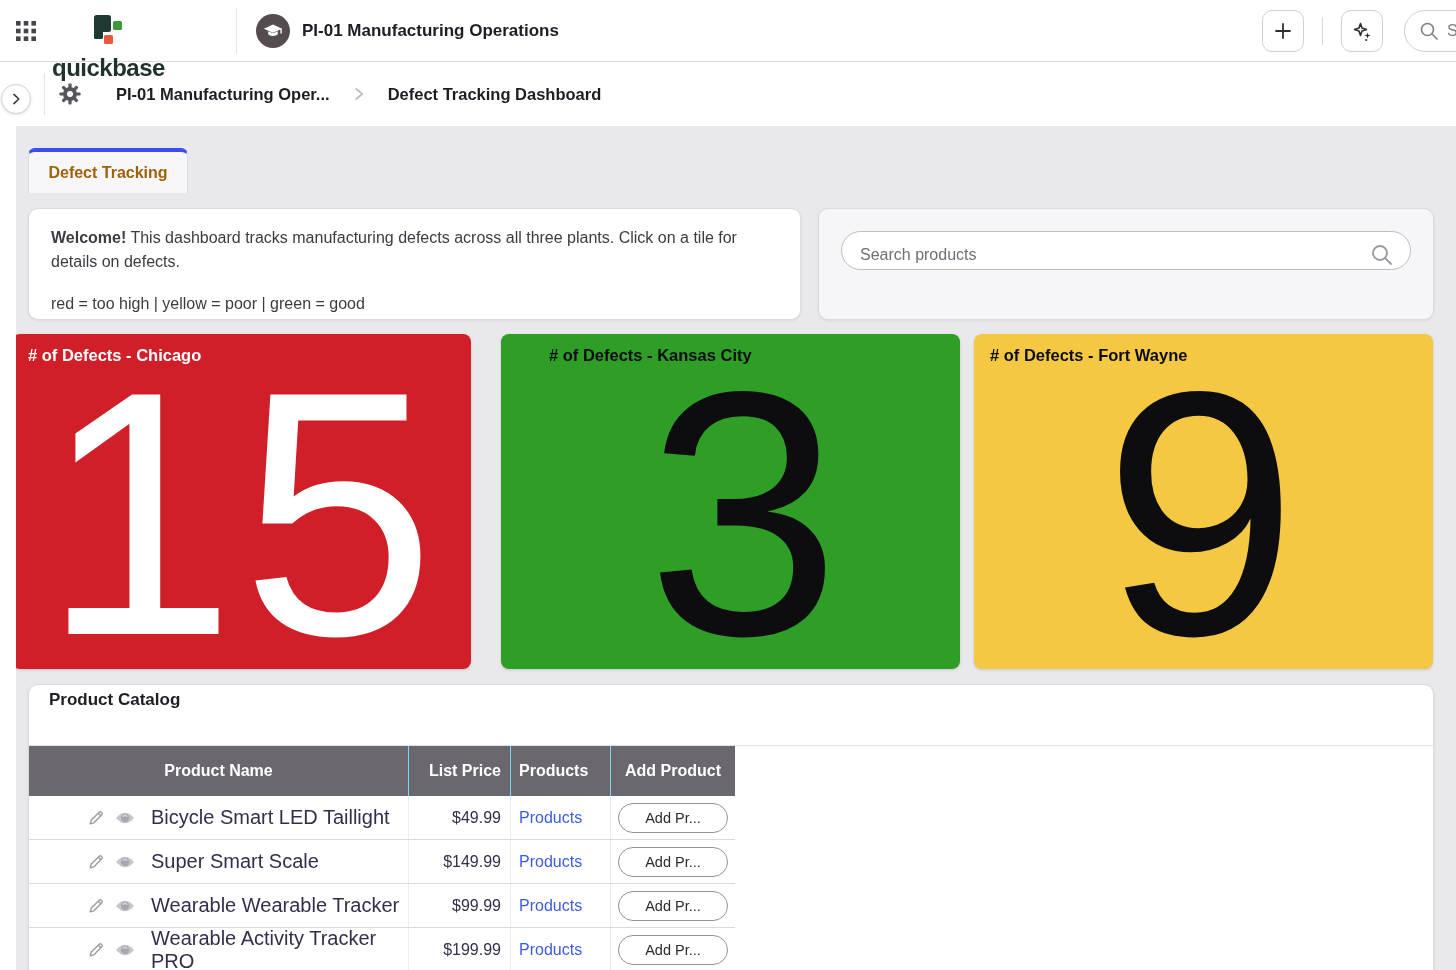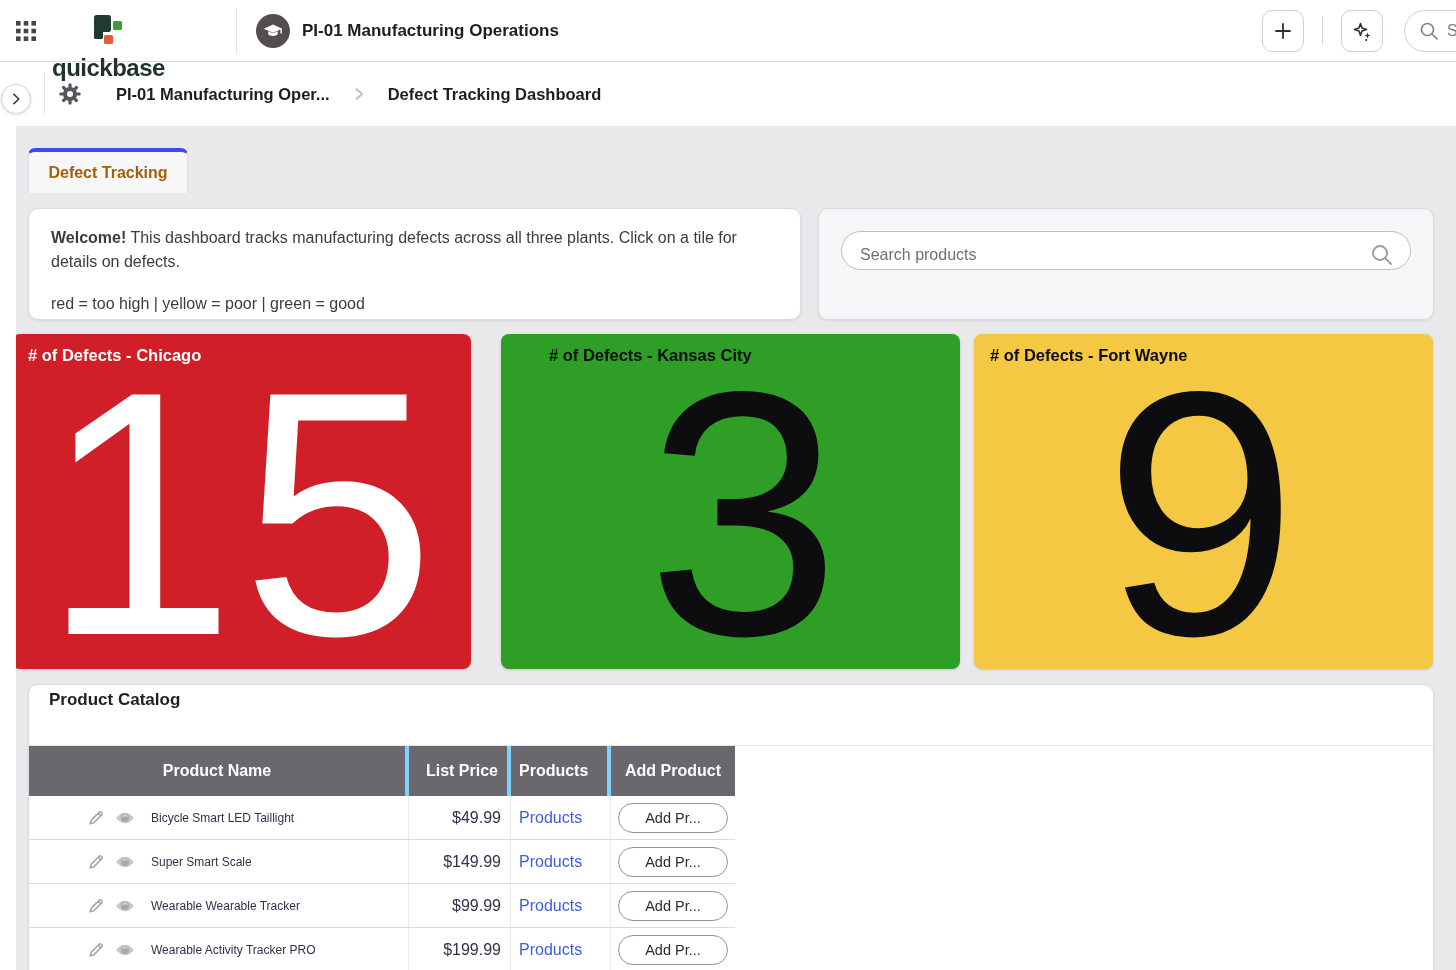--- a/index.html
+++ b/index.html
@@ -50,31 +50,31 @@
   .tile { position:absolute; top:334px; width:459px; height:335px; border-radius:8px; box-shadow:0 1px 3px rgba(0,0,0,.15); overflow:hidden; display:flex; flex-direction:column; cursor:pointer; }
   .tile-title { padding:12px 16px 0 16px; font-size:16.5px; font-weight:700; }
   .tile-value { flex:1; display:flex; align-items:center; justify-content:center; font-size:348px; font-weight:400; line-height:0.82; margin-top:-6px; letter-spacing:6px; }
 
   
   .catalog-card { left:28px; top:684px; width:1406px; height:287px; border-radius:10px 10px 0 0; overflow:hidden; }
   .catalog-title { position:absolute; left:20px; top:5px; font-size:17px; font-weight:600; color:#1e1e26; }
   .catalog-sep { position:absolute; left:0; top:60px; width:100%; border-top:1px solid #e3e3e7; }
   .ptable { position:absolute; left:0; top:61px; width:706px; }
   .thead { display:flex; height:50px; background:#6a686e; color:#fff; font-size:16px; font-weight:700; align-items:center; }
-  .thead .hc { height:100%; display:flex; align-items:center; border-right:4px solid #7dd3fc; }
+  .thead .hc { height:100%; display:flex; align-items:center; border-right:1px solid #7dd3fc; }
   .hc1 { width:380px; justify-content:center; }
   .hc2 { width:102px; justify-content:flex-end; padding-right:9px; }
   .hc3 { width:100px; padding-left:8px; }
   .hc4 { width:124px; justify-content:center; border-right:none !important; }
   .trow { display:flex; height:44px; border-bottom:1px solid #dadade; background:#fff; align-items:stretch; }
   .trow .c { display:flex; align-items:center; border-right:1px solid #ececef; }
   .c1 { width:380px; padding-left:58px; }
   .c1 .icon { display:flex; align-items:center; cursor:pointer; }
   .c1 .eye { margin-left:10px; }
-  .pname { margin-left:16px; font-size:12px; color:#352e4b; }
+  .pname { margin-left:16px; font-size:20px; color:#352e4b; }
   .c2 { width:102px; justify-content:flex-end; padding-right:9px; font-size:16px; color:#352e4b; }
   .c3 { width:100px; padding-left:8px; }
   .plink { font-size:16px; color:#3b5ce4; text-decoration:none; cursor:pointer; }
   .c4 { width:124px; justify-content:center; border-right:none !important; }
   .addbtn { width:110px; height:30px; border-radius:15px; border:1px solid #92929b; background:#fff; font-size:14.5px; color:#2b2b33; font-family:"Liberation Sans",sans-serif; cursor:pointer; white-space:nowrap; }
 </style>
 </head>
 <body>
 
 <div class="top-header">

